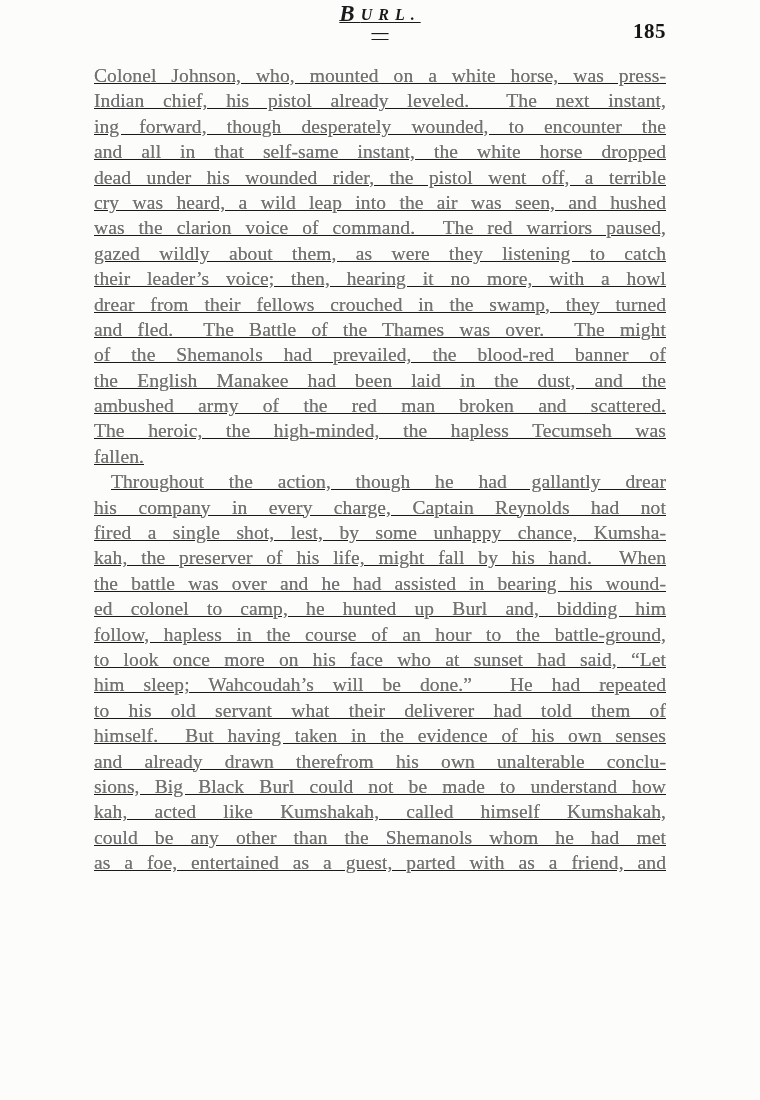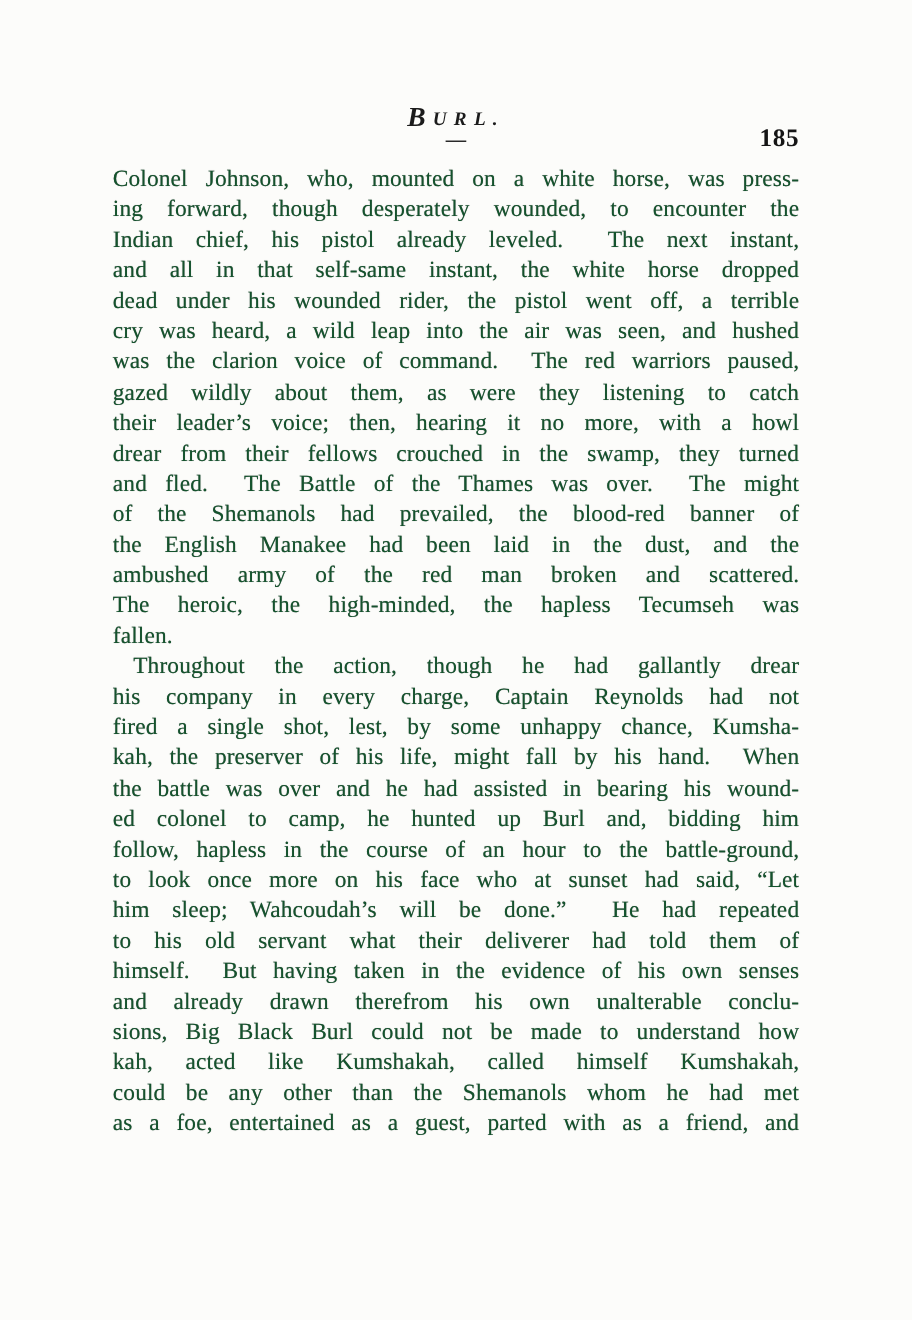--- a/index.html
+++ b/index.html
@@ -13,21 +13,21 @@
     width: 760px;
     height: 1100px;
     margin: 0 auto;
     background: #fcfcfa;
     color: #1a1a1a;
     overflow: hidden;
   }
   .column {
     width: 572px;
     margin: 0 auto;
-    padding-top: 84px;
+    text-decoration: underline;
   }
   .running-head {
     position: relative;
     height: 28px;
   }
   .head-title {
     text-align: center;
     font-style: italic;
     font-weight: bold;
     color: #1b1b1b;
@@ -55,24 +55,24 @@
   }
   .divider {
     text-align: center;
     height: 16px;
     line-height: 10px;
     font-size: 17px;
     font-weight: bold;
     color: #1b1b1b;
   }
   .body-text {
-    margin-top: 9px;
+    margin-top: 19px;
     font-size: 19.5px;
     line-height: 25.4px;
-    color: #14532d;
+    color: #737373;
     text-shadow: 0 0 0.6px rgba(25, 25, 25, 0.55);
     letter-spacing: 0.1px;
   }
   .paragraph {
     margin: 0;
   }
   .line {
     white-space: pre-wrap;
     text-align: justify;
     text-align-last: justify;
@@ -95,22 +95,22 @@
     <header class="running-head">
       <div class="head-title"><span class="title-lead">B</span><span class="title-rest">URL.</span></div>
       <div class="page-number">185</div>
     </header>
 
     <div class="divider">—</div>
 
     <main class="body-text">
         <div class="paragraph">
           <div class="line">Colonel Johnson, who, mounted on a white horse, was press-</div>
+          <div class="line">Indian chief, his pistol already leveled.  The next instant,</div>
           <div class="line">ing forward, though desperately wounded, to encounter the</div>
-          <div class="line">Indian chief, his pistol already leveled.  The next instant,</div>
           <div class="line">and all in that self-same instant, the white horse dropped</div>
           <div class="line">dead under his wounded rider, the pistol went off, a terrible</div>
           <div class="line">cry was heard, a wild leap into the air was seen, and hushed</div>
           <div class="line">was the clarion voice of command.  The red warriors paused,</div>
           <div class="line">gazed wildly about them, as were they listening to catch</div>
           <div class="line">their leader’s voice; then, hearing it no more, with a howl</div>
           <div class="line">drear from their fellows crouched in the swamp, they turned</div>
           <div class="line">and fled.  The Battle of the Thames was over.  The might</div>
           <div class="line">of the Shemanols had prevailed, the blood-red banner of</div>
           <div class="line">the English Manakee had been laid in the dust, and the</div>

